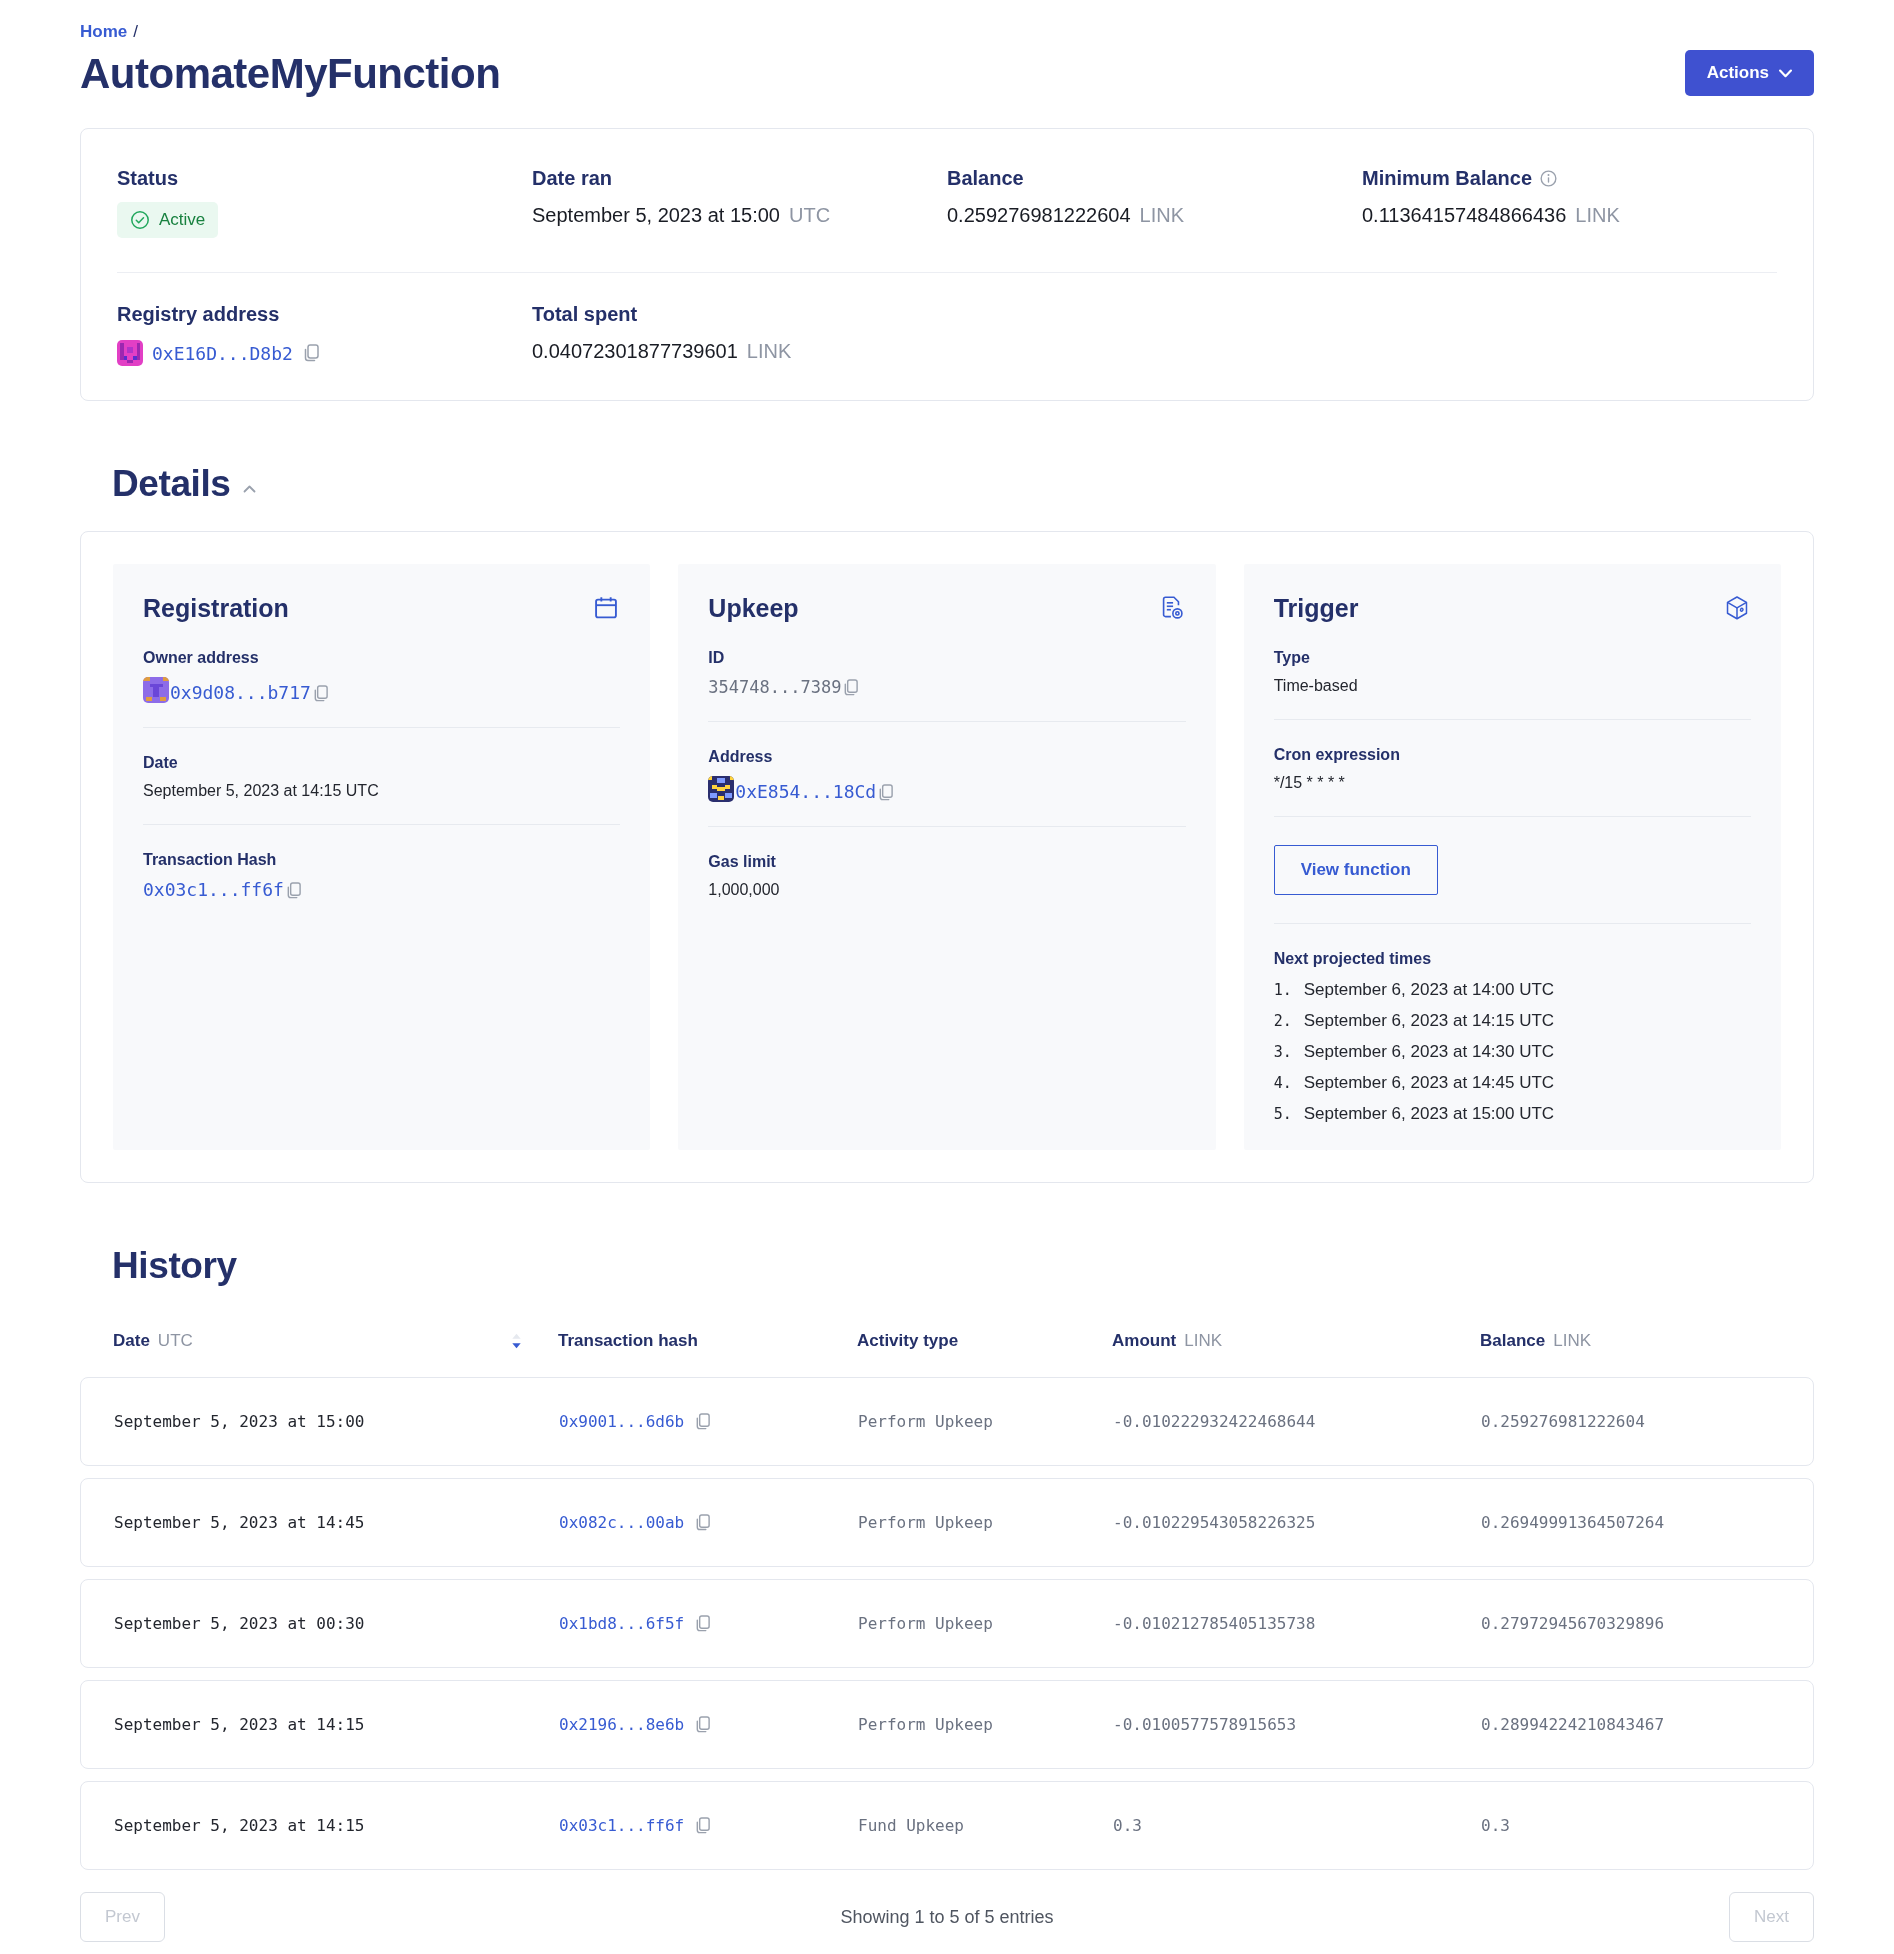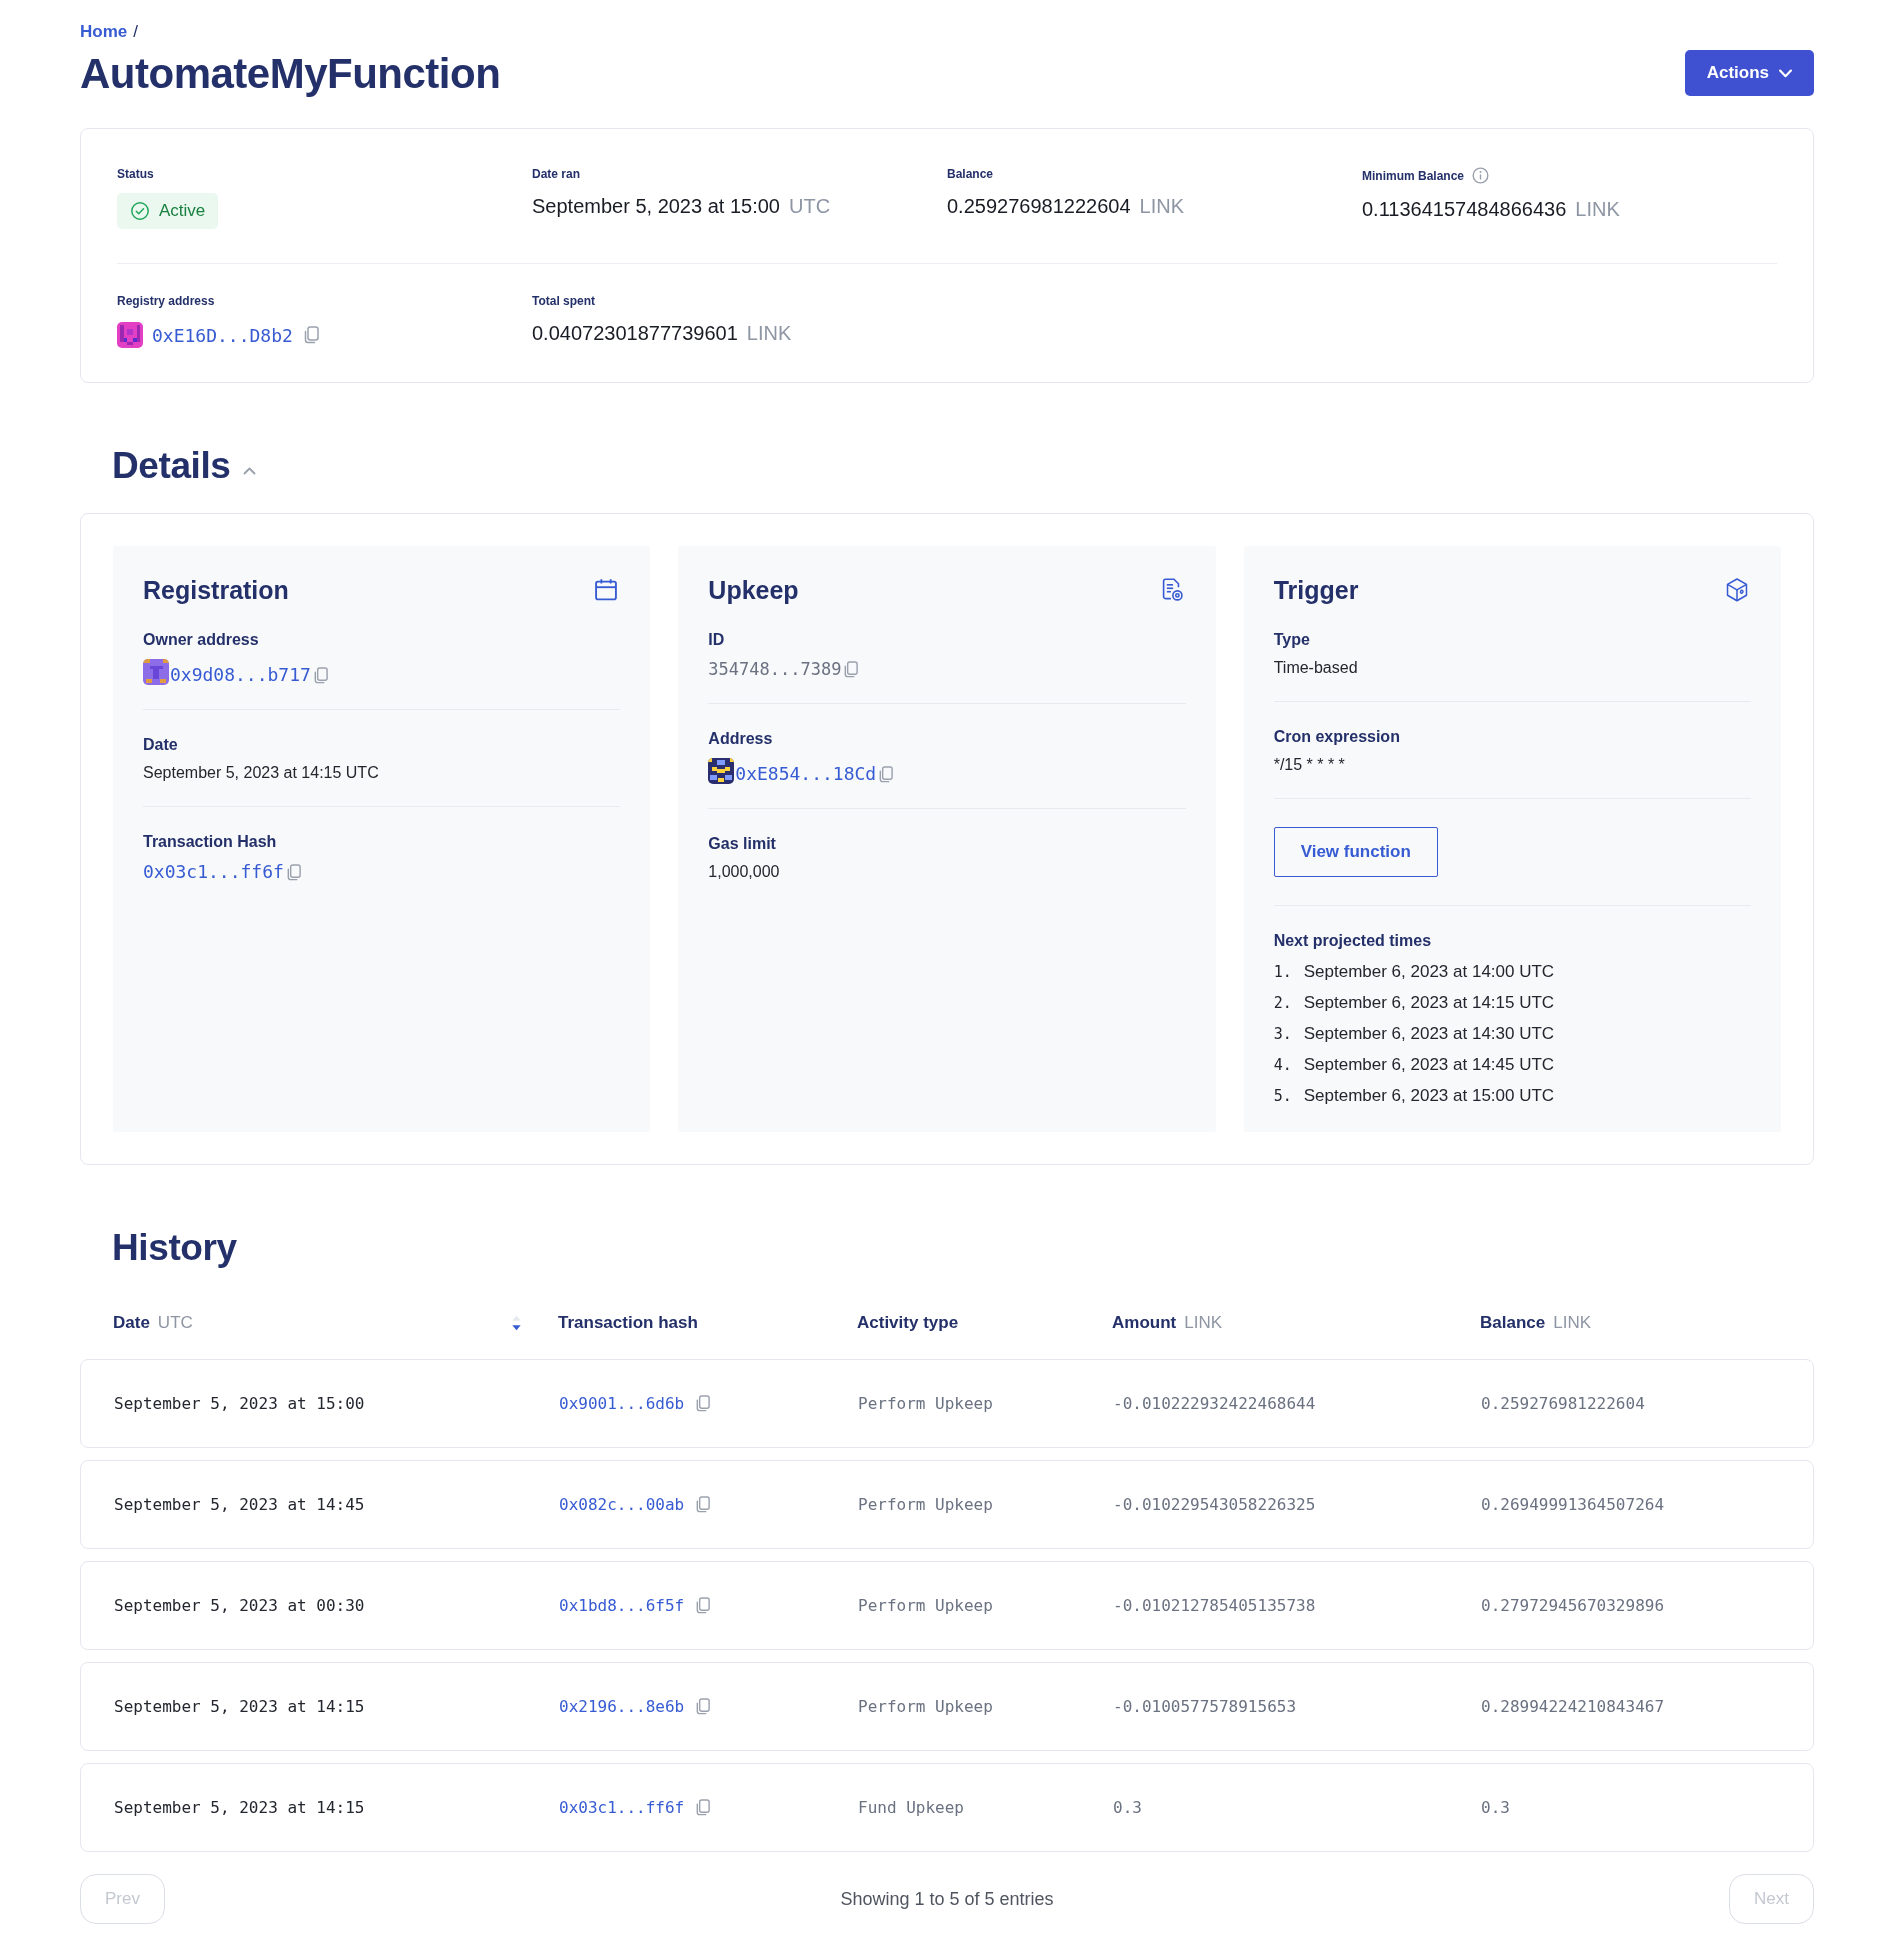--- a/index.html
+++ b/index.html
@@ -37,21 +37,21 @@
     font-family:"Liberation Sans",sans-serif;
     font-size:17px;font-weight:700;padding:13px 22px;cursor:pointer;margin-top:0;
   }
 
   
   .overview-card{
     margin-top:30px;border:1px solid var(--border);border-radius:8px;
     padding:38px 36px 34px 36px;background:#fff;
   }
   .overview-grid{display:grid;grid-template-columns:repeat(4,1fr);}
-  .field-label{font-size:12px;font-weight:700;color:var(--navy);display:flex;align-items:center;gap:8px;}
+  .field-label{font-size:20px;font-weight:700;color:var(--navy);display:flex;align-items:center;gap:8px;}
   .field-value{margin-top:14px;font-size:20px;font-weight:500;color:var(--text-dark);display:flex;align-items:center;gap:9px;}
   .suffix{color:var(--gray);font-weight:400;}
   .status-badge{
     margin-top:12px;display:inline-flex;align-items:center;gap:9px;
     background:var(--green-bg);color:#18813f;border-radius:5px;
     font-size:17px;font-weight:500;padding:8px 13px;
   }
   .overview-divider{border:none;border-top:1px solid #ecEEf3;margin:34px 0 30px 0;}
   .addr-link{color:var(--blue);text-decoration:none;cursor:pointer;font-size:18px;}
   .identicon{border-radius:5px;flex:0 0 auto;}
@@ -97,21 +97,21 @@
   }
   .cell{font-size:16px;}
   .cell.date{color:#23262e;}
   .cell.hash{display:flex;align-items:center;gap:10px;}
   .cell.hash a{color:var(--blue);text-decoration:none;cursor:pointer;}
   .cell.activity,.cell.amount,.cell.balance{color:var(--gray-text);}
 
   
   .table-footer{display:flex;align-items:center;justify-content:space-between;margin-top:22px;}
   .pager-btn{
-    background:#fff;border:1px solid #dadee5;border-radius:16px;color:#c3c8d1;
+    background:#fff;border:1px solid #dadee5;border-radius:6px;color:#c3c8d1;
     font-family:"Liberation Sans",sans-serif;font-size:17px;font-weight:500;
     padding:14px 24px;cursor:pointer;
   }
   .showing{font-size:18px;color:#4f5560;}
 </style>
 </head>
 <body>
 
 <div class="content">
 

